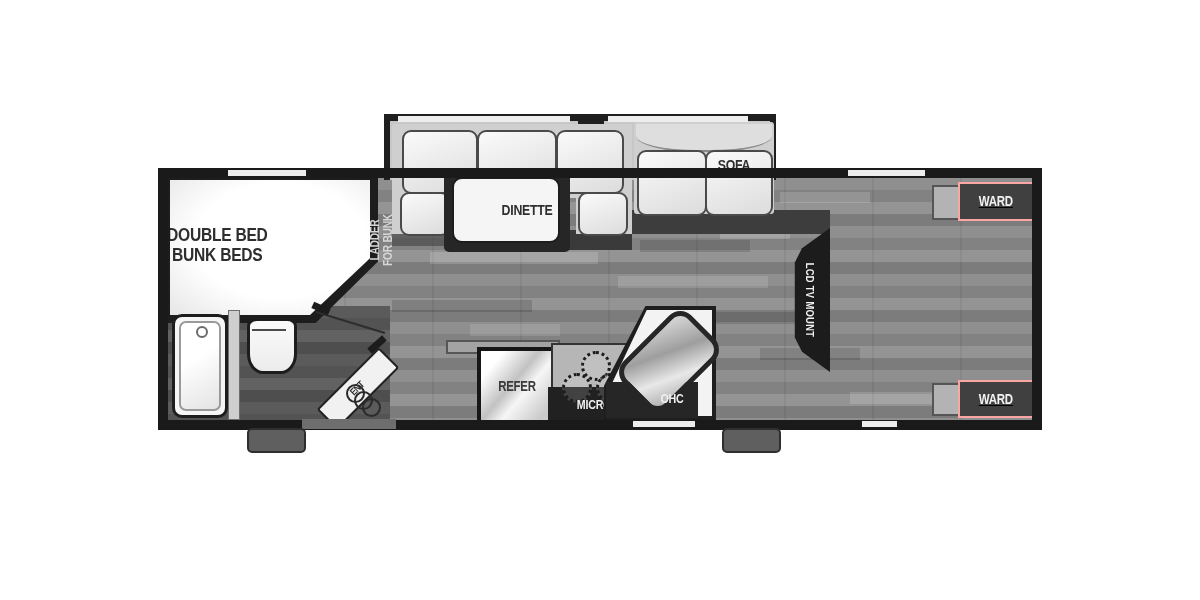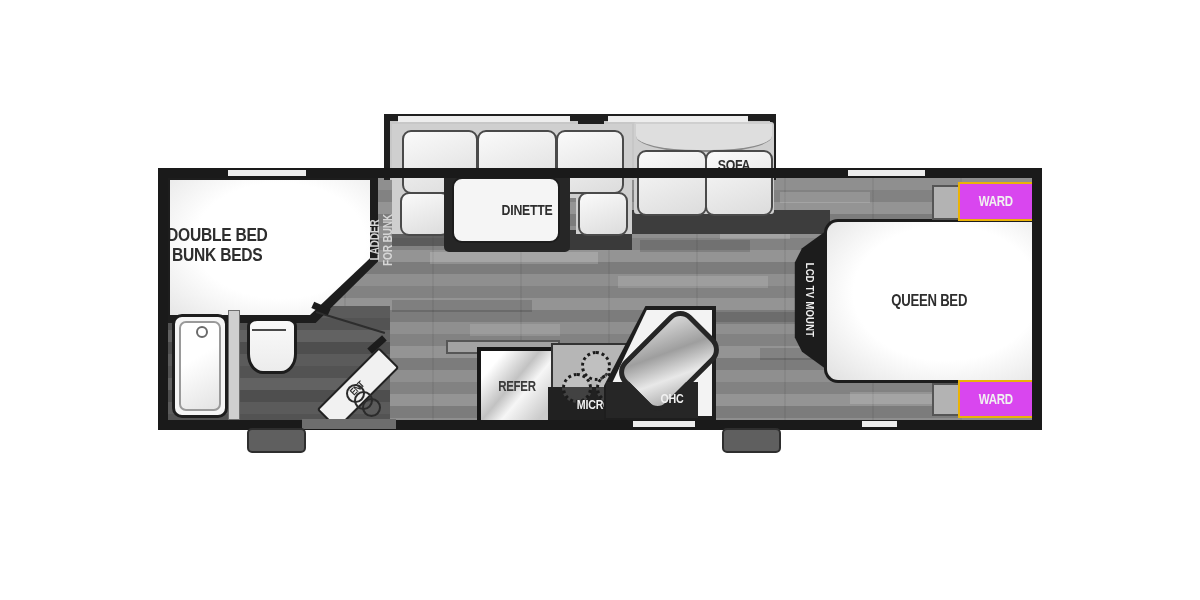--- a/index.html
+++ b/index.html
@@ -17,21 +17,21 @@
   .floor-seams{left:168px;top:178px;width:864px;height:242px;
          background:repeating-linear-gradient(90deg,rgba(0,0,0,0.06) 0 2px,transparent 2px 88px);}
   .bath-floor{left:168px;top:306px;width:222px;height:114px;
          background:repeating-linear-gradient(180deg,#5b5b5b 0 12px,#535353 12px 24px,#626262 24px 36px,#4e4e4e 36px 48px);}
   .streak{opacity:1;}
   
   .slideout{left:384px;top:114px;width:392px;height:66px;background:#1f1f1f;}
   .slide-inner{left:6px;top:7px;width:380px;height:59px;background:#c7c7c7;}
   .cushion{background:linear-gradient(160deg,#fafafa,#dcdcdc);border:2px solid #4a4a4a;border-radius:9px;}
   .burner{border:3px dotted #1c1c1c;border-radius:50%;background:rgba(255,255,255,0.15);}
-  .darkbox{background:#d946ef;border:2px solid #eab308;}
+  .darkbox{background:#404040;border:2px solid #fca5a5;text-decoration:underline;}
   .whitebox{background:#f5f5f5;border:3px solid #1d1d1d;}
   .win{background:#ededed;}
 </style>
 </head>
 <body>
 
 <div class="stage">
 
   <div class="abs floor"></div>
   <div class="abs floor-seams"></div>
@@ -136,24 +136,20 @@
        clip-path:polygon(36% 0,100% 0,100% 100%,0 100%,0 73%);"></div>
   <div class="abs" style="left:606px;top:382px;width:92px;height:36px;background:#262626;"></div>
   <div class="abs" style="left:637px;top:313px;width:54px;height:86px;border:5px solid #262626;border-radius:16px;
        background:linear-gradient(115deg,#dcdcdc,#9e9e9e 40%,#e8e8e8 70%,#ababab);transform:rotate(45deg);"></div>
   <div class="abs lbl cond light" style="left:648px;top:392px;width:48px;font-size:13px;">OHC</div>
 
   <div class="abs" style="left:790px;top:228px;width:40px;height:144px;background:#1c1c1c;
        clip-path:polygon(100% 0,100% 100%,30% 86%,12% 76%,12% 24%,30% 14%);"></div>
   <div class="abs lbl light" style="left:748px;top:293px;width:120px;height:14px;font-size:11px;letter-spacing:0.4px;transform:rotate(90deg) scaleX(0.85);">LCD TV MOUNT</div>
 
-  <div class="abs" style="left:824px;top:219px;width:205px;height:158px;border:3px solid #1c1c1c;border-right:none;border-radius:14px 0 0 14px;
-       background:radial-gradient(ellipse at 58% 45%,#ffffff 55%,#e0e0e0 100%);display:flex;align-items:center;justify-content:center;">
-    <span class="lbl cond" style="font-size:16px;">QUEEN BED</span>
-  </div>
 
   <div class="abs" style="left:932px;top:185px;width:28px;height:31px;background:#b3b3b3;border:2px solid #555;"></div>
   <div class="abs darkbox" style="left:958px;top:182px;width:72px;height:35px;display:flex;align-items:center;justify-content:center;">
     <span class="lbl cond light" style="font-size:14px;">WARD</span>
   </div>
   <div class="abs" style="left:932px;top:383px;width:28px;height:29px;background:#b3b3b3;border:2px solid #555;"></div>
   <div class="abs darkbox" style="left:958px;top:380px;width:72px;height:34px;display:flex;align-items:center;justify-content:center;">
     <span class="lbl cond light" style="font-size:14px;">WARD</span>
   </div>
 

